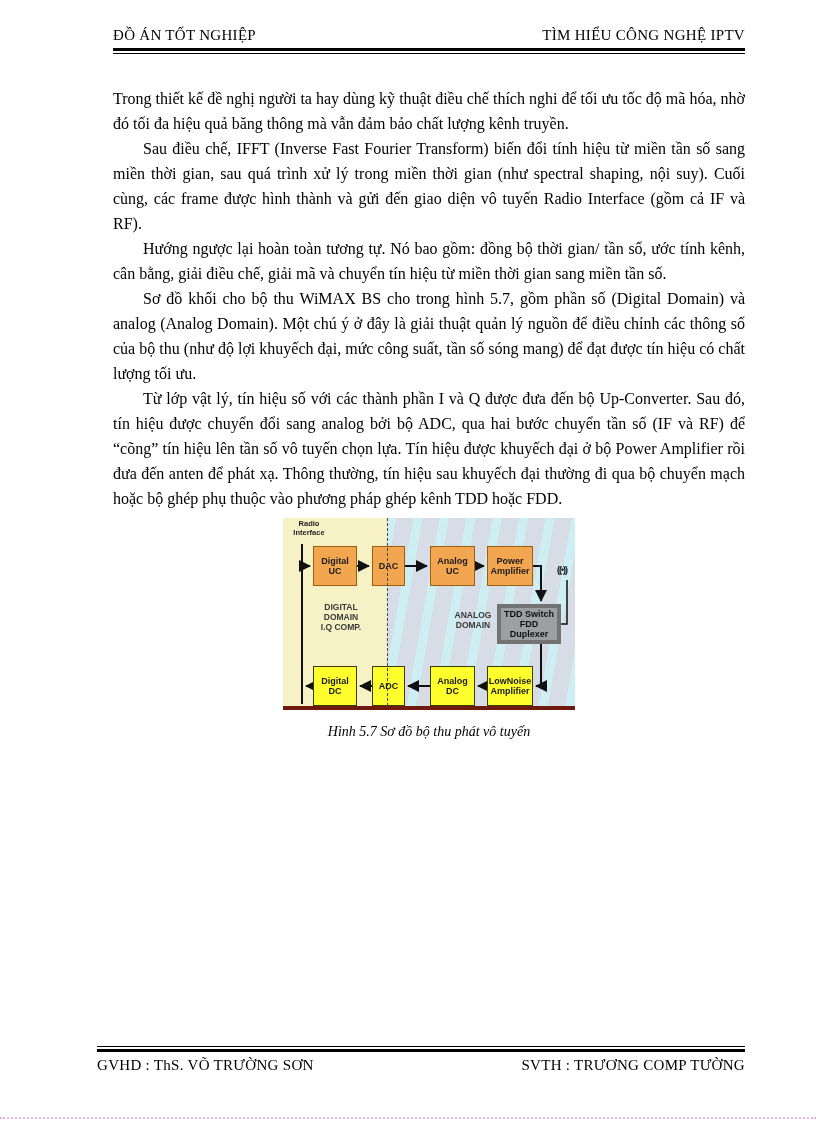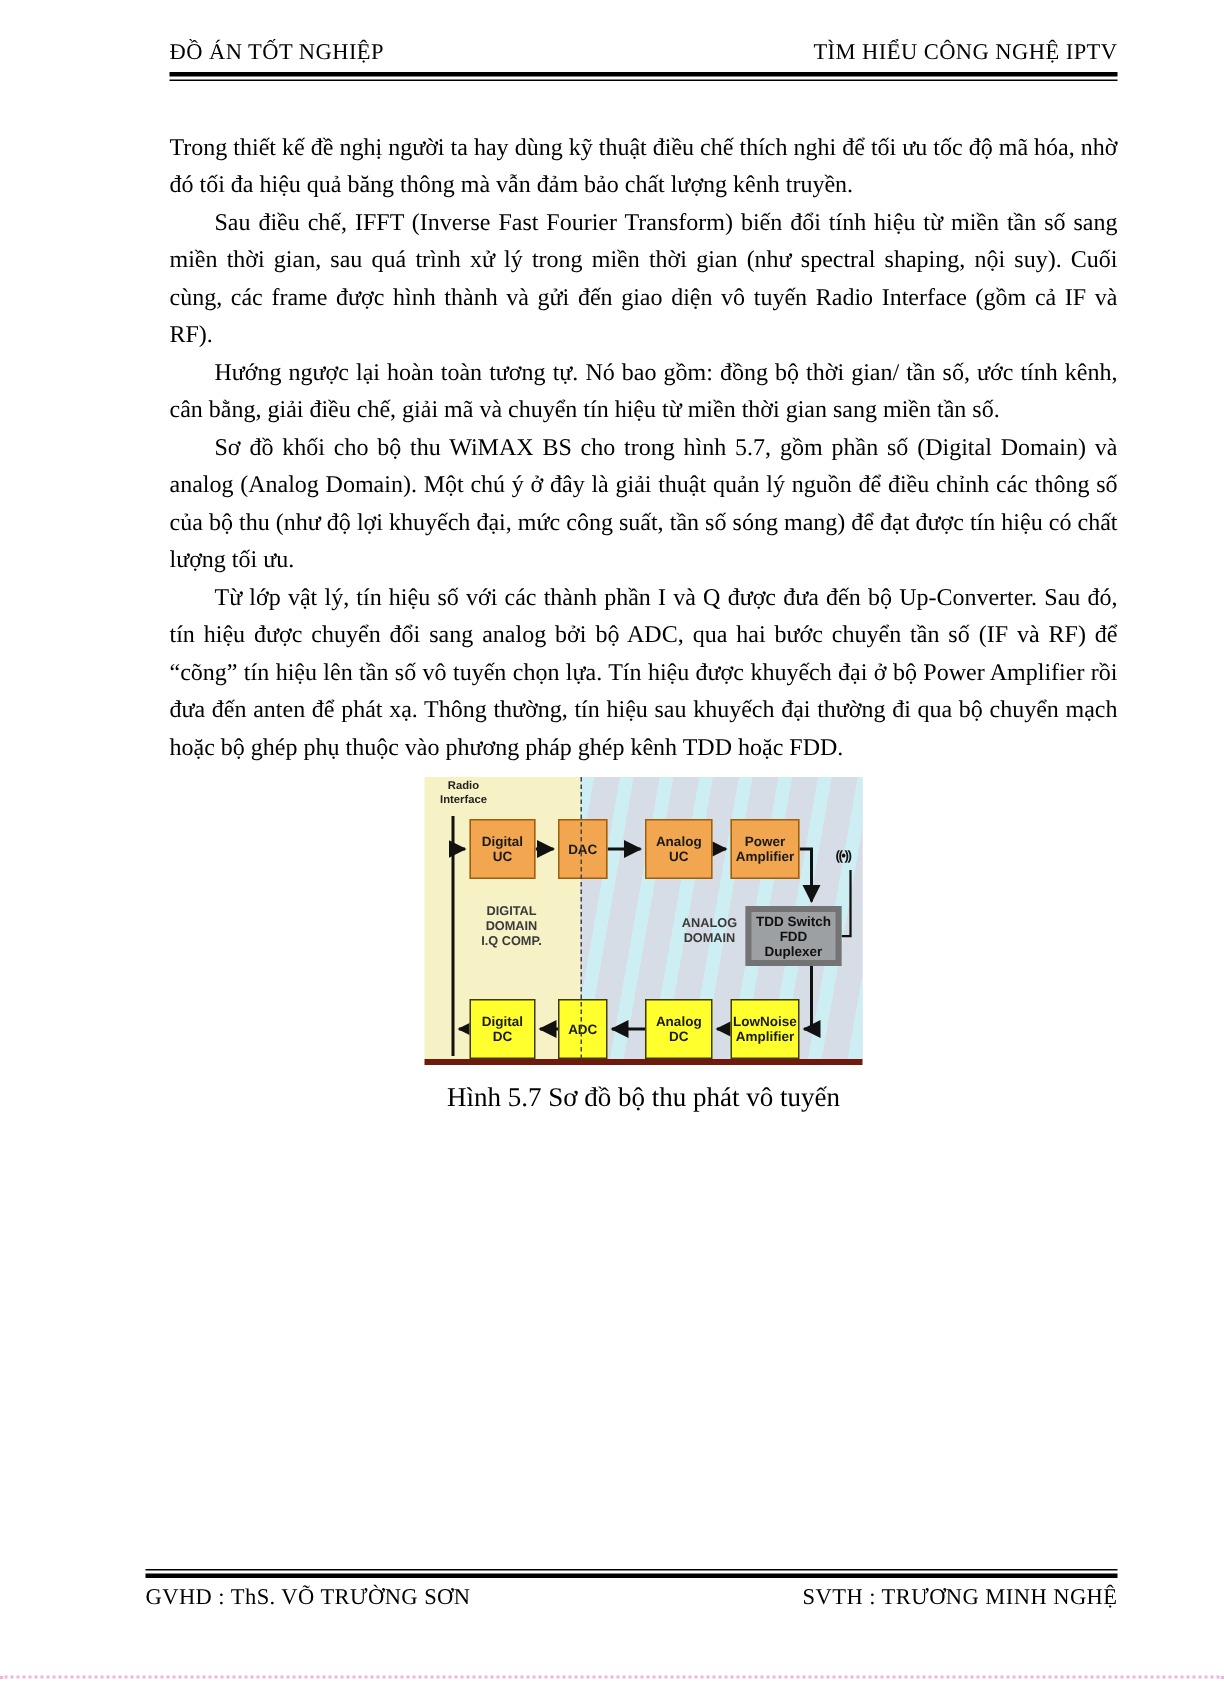--- a/index.html
+++ b/index.html
@@ -60,21 +60,21 @@
   .fig-label {
     position:absolute; z-index:3; font-weight:bold; color:#3a3a3a;
     font-size:8.5px; line-height:10px; text-align:center; white-space:pre-line;
   }
   .lbl-radio { left:2px; top:1px; width:48px; text-align:center; color:#222; font-size:7.5px; line-height:9px; }
   .lbl-digital { left:14px; top:84px; width:88px; }
   .lbl-analog { left:148px; top:92px; width:84px; }
   .antenna { left:266px; top:47px; width:26px; font-size:9px; color:#111; text-align:center; letter-spacing:-1px; }
 
   .figure-caption {
-    margin-top:9px; text-align:center; font-size:18px;
+    margin-top:9px; text-align:center; font-style:italic; font-size:14px;
   }
 
   
   .footer { position:absolute; left:97px; right:71px; top:1046px; }
   .footer-rule { height:2px; border-top:1px solid #000; border-bottom:3px solid #000; }
   .footer-row { display:flex; justify-content:space-between; font-size:15px; margin-top:5px; letter-spacing:.3px;align-items:flex-end; }
   .page-number { text-align:center; font-size:15px; margin-top:5px; }
 
   .bottom-dots { position:absolute; left:0; right:0; bottom:4px; height:0; border-bottom:2px dotted #eeb3de; }
 </style>
@@ -160,18 +160,18 @@
         <div class="maroon-strip"></div>
       </div>
       <div class="figure-caption">Hình 5.7 Sơ đồ bộ thu phát vô tuyến</div>
     </div>
   </div>
 
   <div class="footer">
     <div class="footer-rule"></div>
     <div class="footer-row">
       <span>GVHD : ThS. VÕ TRƯỜNG SƠN</span>
-      <span>SVTH : TRƯƠNG MINH NGHỆ</span>
+      <span>SVTH : TRƯƠNG COMP TƯỜNG</span>
     </div>
   </div>
 
   <div class="bottom-dots"></div>
 </div>
 
 </body></html>

